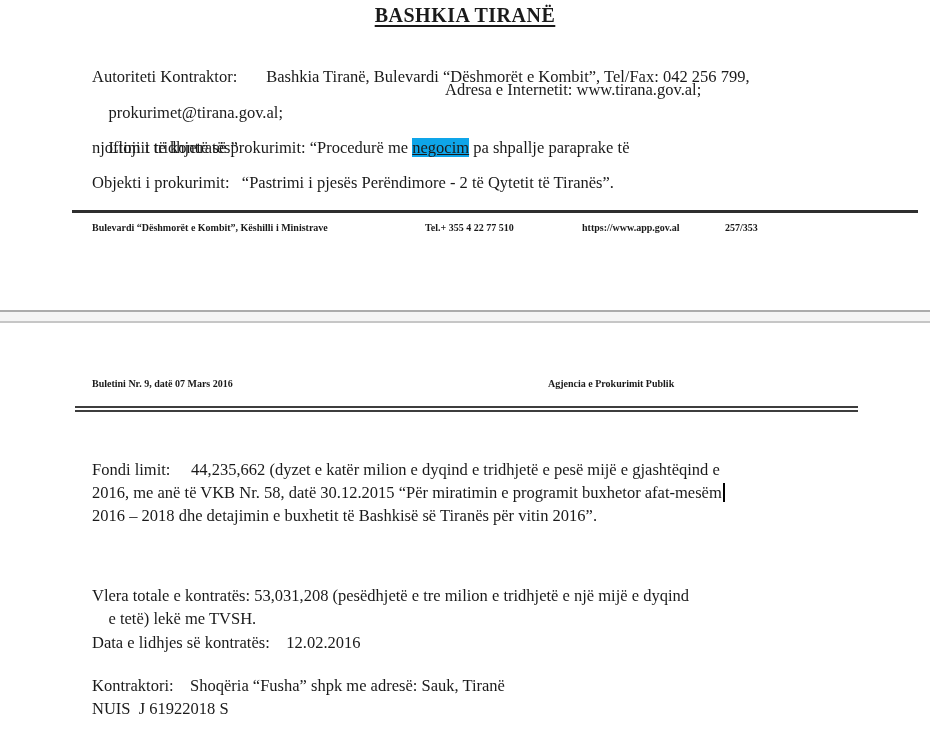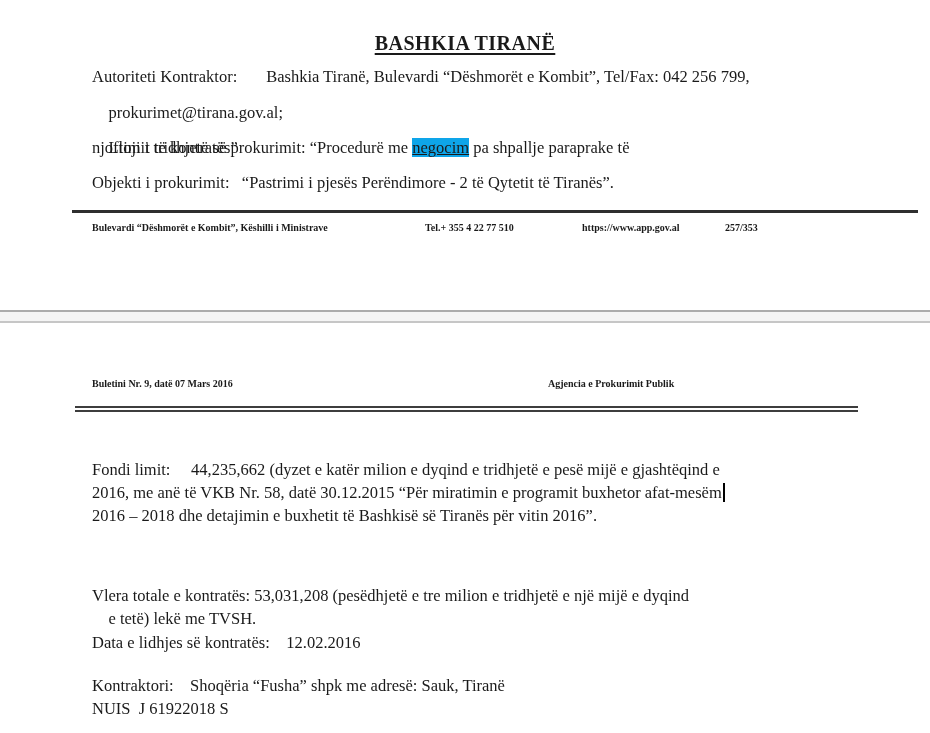--- a/index.html
+++ b/index.html
@@ -11,21 +11,20 @@
     font-family: "Liberation Serif", "DejaVu Serif", serif;
     color: #1a1a1a;
     overflow: hidden;
   }
   .txt { white-space: pre-wrap; font-size: 16.5px; line-height: 23px; }
   .abs { position: absolute; }
   #doc-title {
     top: 4px; left: 0; width: 100%;
     text-align: center; font-weight: bold; font-size: 20px;
     letter-spacing: 0.5px;
-    margin-top: 28px;
   }
   #doc-title .u { text-decoration: underline; text-decoration-thickness: 2px; text-underline-offset: 3px; }
   .line { left: 92px; }
   .hl { background: #0ea5e9; text-decoration: underline; }
   #rule-1 { left: 72px; top: 210px; width: 846px; height: 3px; background: #2f2f2f; }
   .footer-span { position: absolute; top: 222px; font-weight: bold; font-size: 10px; white-space: pre; }
   #page-break {
     left: 0; top: 310px; width: 930px; height: 9px;
     background: #f4f4f4;
     border-top: 2px solid #ababab;
@@ -53,20 +52,21 @@
 <div id="screen">
 
   <div class="abs" id="doc-title">
     <span class="u">BASHKIA TIRANË</span>
   </div>
 
   <div class="abs txt line" style="top:54px;margin-top:11px;">Autoriteti Kontraktor:       Bashkia Tiranë, Bulevardi “Dëshmorët e Kombit”, Tel/Fax: 042 256 799,</div>
 
   <div class="abs txt line" style="top:78px; width:800px;">
     <span>prokurimet@tirana.gov.al;</span>
+    <span class="abs" style="left:353px; top:0; white-space:pre;">Adresa e Internetit: www.tirana.gov.al;</span>
   </div>
 
   <div class="abs txt line" style="top:113px;">
     <span>Lloji i tridhjetë së prokurimit: “Procedurë me </span><span class="hl">negocim</span><span> pa shpallje paraprake të</span>
   </div>
   <div class="abs txt line" style="top:136px;">njoftimit të kontratës”</div>
 
   <div class="abs txt line" style="top:171px;">Objekti i prokurimit:   “Pastrimi i pjesës Perëndimore - 2 të Qytetit të Tiranës”.</div>
 
   <div class="abs" id="rule-1"></div>

